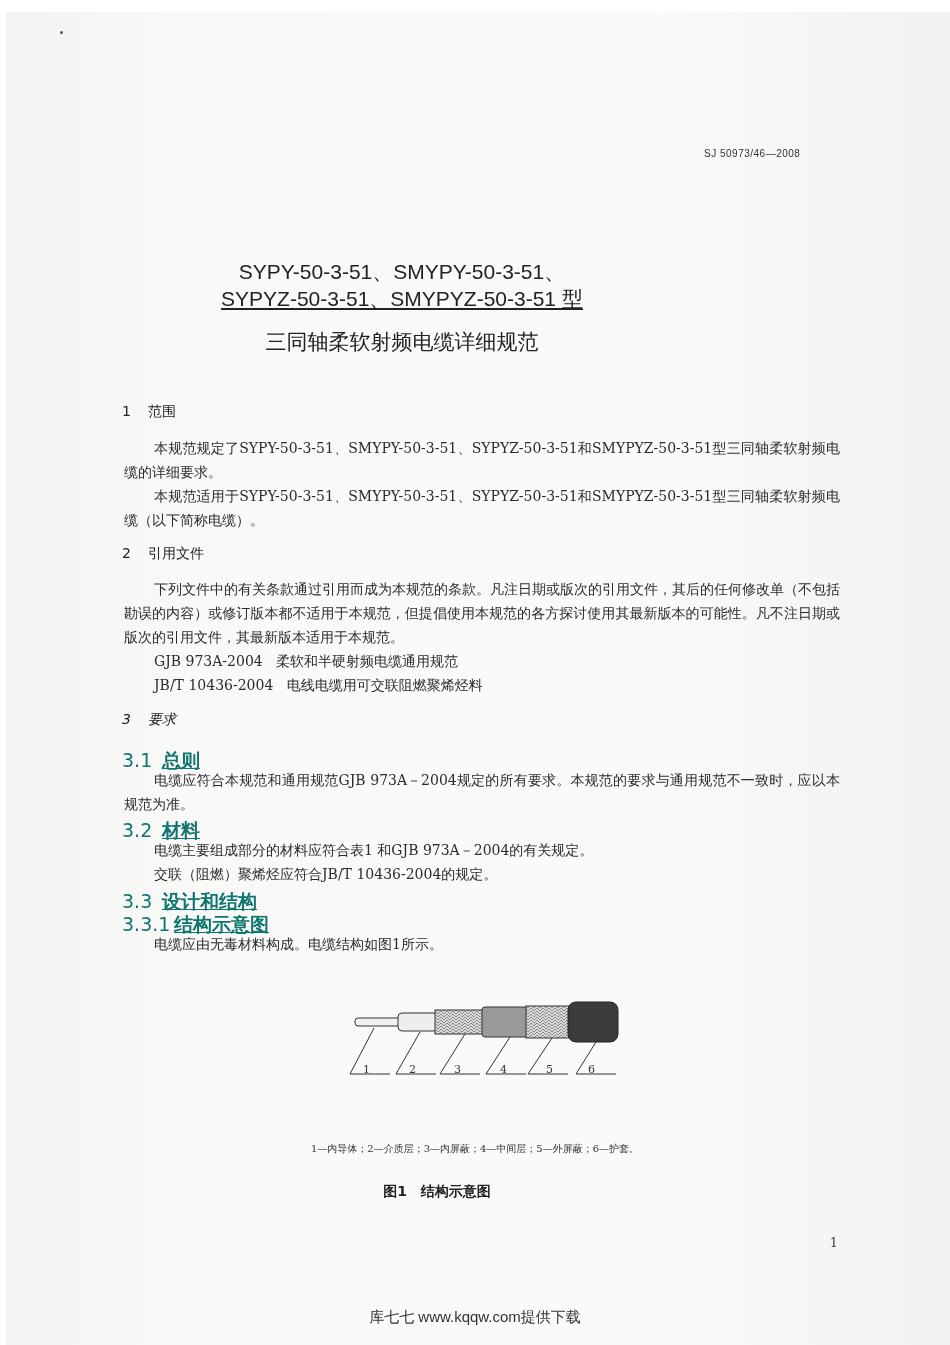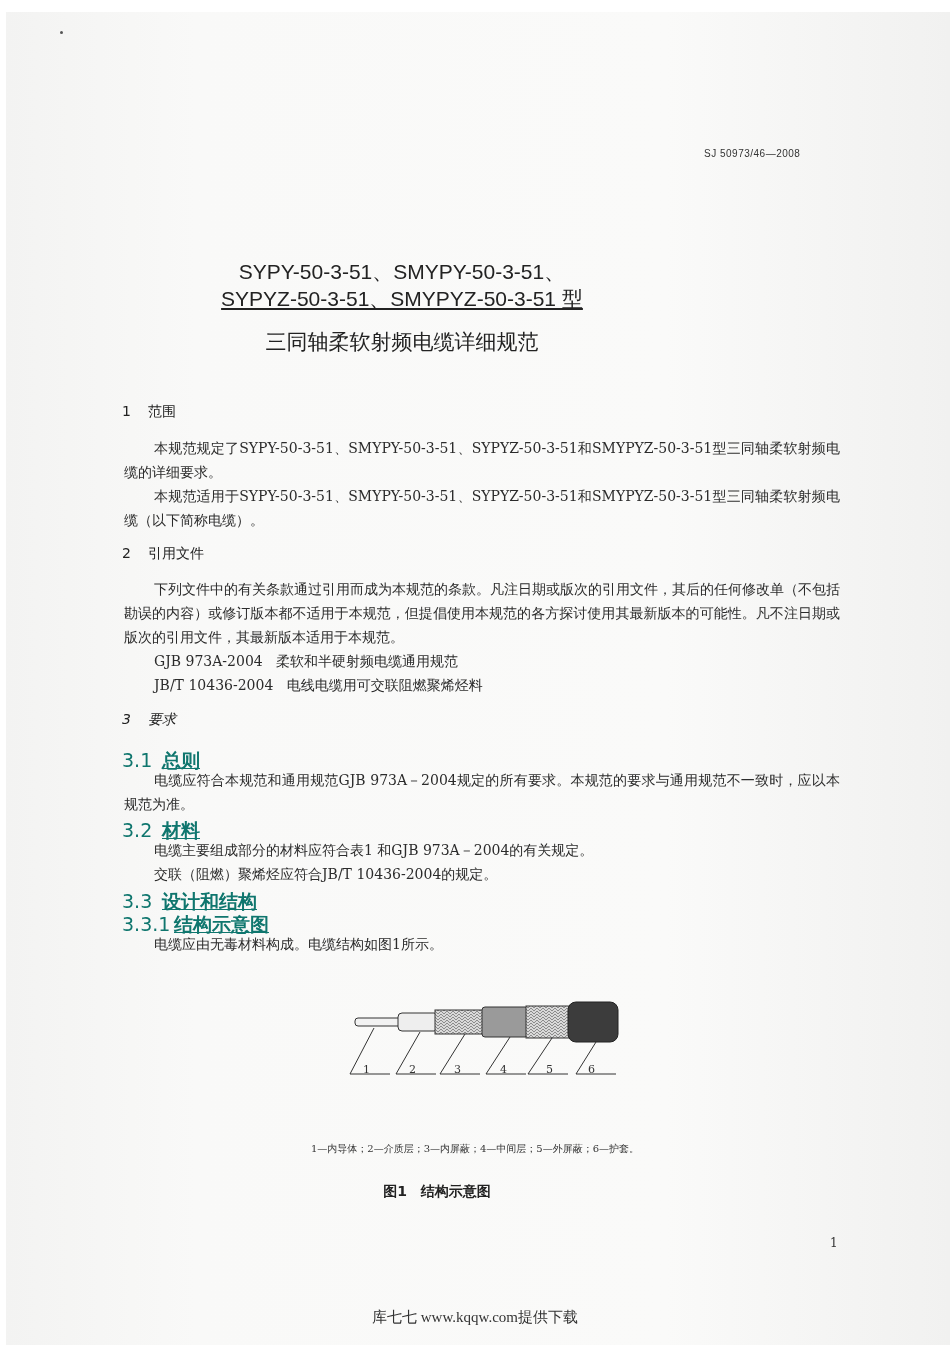--- a/index.html
+++ b/index.html
@@ -26,21 +26,21 @@
   .h1 { font-family: "DejaVu Sans", sans-serif; font-size: 14px; color: #222; }
   .h1 .num { display: inline-block; width: 26px; }
   .h2 { font-family: "DejaVu Sans", sans-serif; font-size: 19px; color: #0f766e; font-weight: bold; text-decoration: underline; }
   .h2 .num { display: inline-block; width: 40px; font-weight: normal; }
   .h3 .num { display: inline-block; width: 52px; font-weight: normal; }
   .p { font-size: 14px; color: #2b2b2b; line-height: 24px; }
   .para { position: absolute; left: 124px; width: 716px; font-size: 14px; line-height: 24px; text-indent: 30px; text-align: justify; color: #2b2b2b; }
   .cap-small { left: 0; width: 950px; text-align: center; font-size: 10px; color: #333; }
   .fig-title { left: 0; width: 828px; text-align: center; font-family: "DejaVu Sans", sans-serif; font-size: 14px; font-weight: bold; color: #222; margin-left: 23px; }
   .pagenum { left: 830px; top: 1236px; font-size: 12px; color: #333; }
-  .footer { left: 0; width: 950px; text-align: center; top: 1308px; font-size: 15px; color: #333; font-family: Liberation Serif, serif; }
+  .footer { left: 0; width: 950px; text-align: center; top: 1308px; font-size: 15px; color: #333; font-family: Liberation Sans, sans-serif; }
   .dot { position: absolute; width: 3px; height: 3px; background: #555; border-radius: 50%; }
 </style>
 </head>
 <body>
 
 <div class="page"></div>
 <div class="dot" style="left:60px;top:31px;"></div>
 
 <div class="abs code">SJ 50973/46—2008</div>
 

